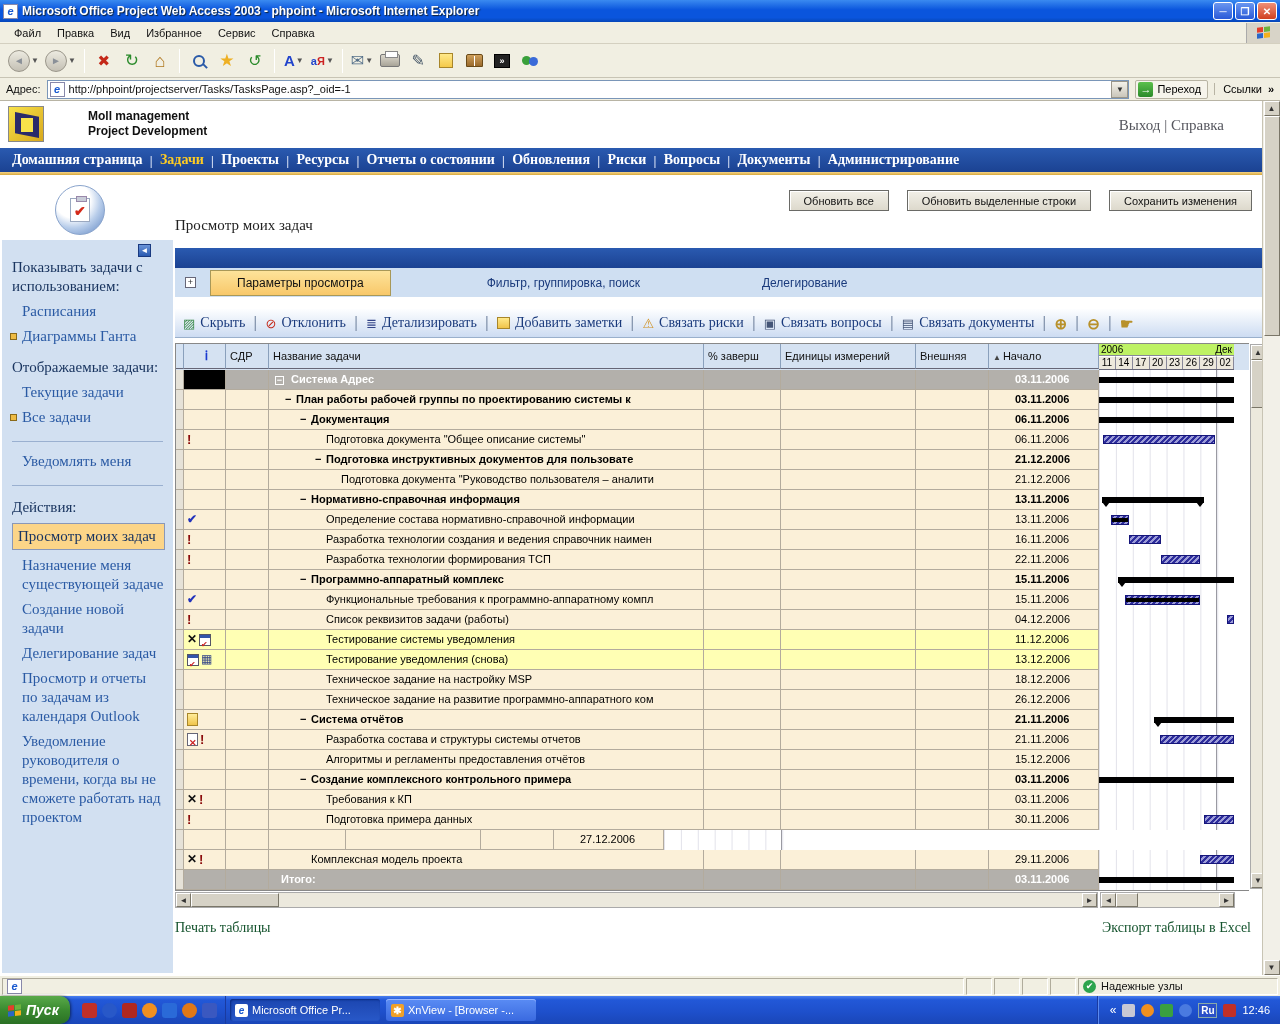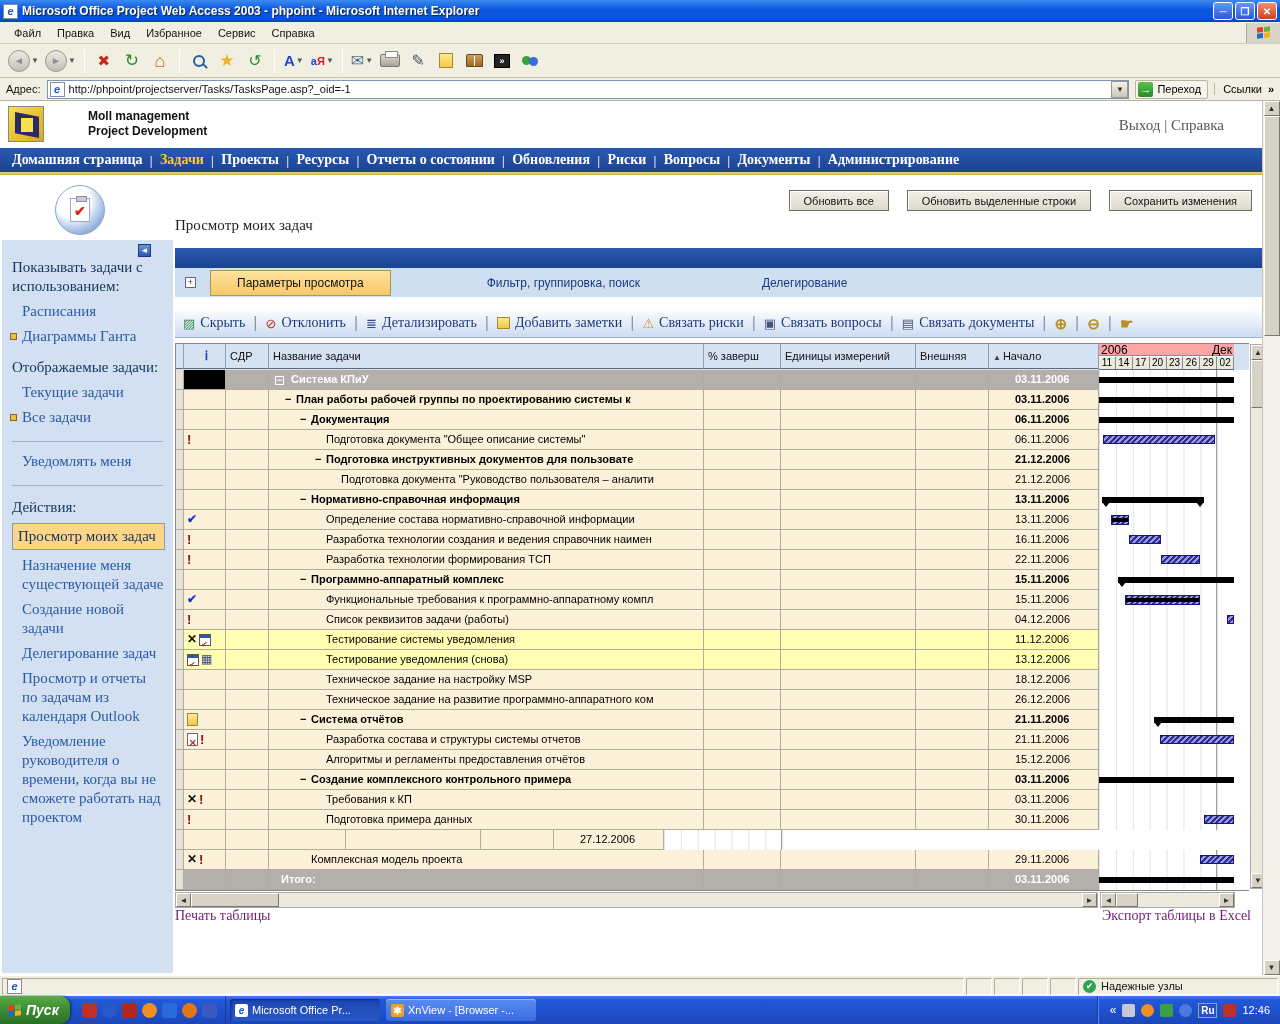--- a/index.html
+++ b/index.html
@@ -157,21 +157,21 @@
   .pfx { position:absolute; top:0; font-weight:bold; }
   .colbox { display:inline-block; width:9px; height:9px; border:1px solid #fff; color:#fff; font-size:9px; line-height:7px; text-align:center; margin-right:4px; }
 
   
   #ghead { display:flex; background:#d5e2f2; }
   .hcell { border-right:1px solid #8aa0bc; border-bottom:1px solid #667; height:25px; font-size:11px; color:#111;
     line-height:24px; padding-left:4px; white-space:nowrap; overflow:hidden; background:#d5e2f2; }
   .info-glyph { color:#1a3ad0; font-weight:bold; font-family:"Liberation Serif",serif; font-size:13px; }
   .sort-tri { font-size:8px; color:#444; margin-right:2px; }
   #gantt-head { width:135px; border-bottom:1px solid #667; background:#d5e2f2; }
-  #gantt-year { height:12px; font-size:12px; line-height:12px; border-bottom:1px solid #889; display:flex; justify-content:space-between; padding:0 2px; background:#fca5a5; }
+  #gantt-year { height:12px; font-size:10px; line-height:12px; border-bottom:1px solid #889; display:flex; justify-content:space-between; padding:0 2px; background:#bef264; }
   #gantt-ticks { height:13px; display:flex; background:#ece8dc; }
   #gantt-ticks span { width:16.9px; flex:none; font-size:10px; line-height:12px; text-align:center; border-right:1px solid #889; border-top:1px solid #fff; }
 
   
   .bar { position:absolute; }
   .bar-sum { height:6px; top:7px; background:#000; }
   .tri { position:absolute; top:12px; width:0; height:0; border:4px solid transparent; border-top:5px solid #000; }
   .bar-task { height:9px; top:5px; border:1px solid #15157a;
     background:repeating-linear-gradient(135deg,#2d2d9c 0 2px,#9c9cd8 2px 4px); }
   .bar-prog { height:10px; top:5px; border:1px solid #15157a; position:absolute;
@@ -197,22 +197,22 @@
   .sb-thumb-v { width:14px; height:48px; background:#d6d2c6; border:1px solid; border-color:#fff #7a7668 #7a7668 #fff; flex:none; }
   .sb-fill { flex:1; }
 
   
   #hscrolls { display:flex; margin-top:1px; }
   .hscroll { height:16px; background:#ece9dd; border:1px solid #aaa; display:flex; }
   .sb-btn-h { width:15px; height:14px; background:#d6d2c6; border:1px solid; border-color:#fff #7a7668 #7a7668 #fff; font-size:8px; color:#333;
     display:flex; align-items:center; justify-content:center; flex:none; }
   .sb-thumb-h { height:14px; background:#d6d2c6; border:1px solid; border-color:#fff #7a7668 #7a7668 #fff; flex:none; }
 
-  #footer-links { display:flex; justify-content:space-between; width:1076px;
-    font-family:"Liberation Serif",serif; font-size:14px; color:#701a75; }
+  #footer-links { display:flex; justify-content:space-between; margin-top:12px; width:1076px;
+    font-family:"Liberation Serif",serif; font-size:14px; color:#14532d; }
 
   
   #pagescroll { position:absolute; left:1262px; top:101px; width:18px; height:874px; background:#f2f0e8; border-left:1px solid #c8c4b4; display:flex; flex-direction:column; align-items:center; }
   #pagescroll .sb-btn { width:16px; }
   #pagescroll .thumb { width:16px; height:220px; background:#d6d2c6; border:1px solid; border-color:#fff #7a7668 #7a7668 #fff; }
 
   
   #statusbar { position:absolute; left:0; top:975px; width:1280px; height:21px; background:#f1efe2; border-top:1px solid #fff; display:flex; align-items:center; padding:0 2px; gap:2px; }
   .st-seg { height:17px; border:1px solid; border-color:#b0ac9c #fff #fff #b0ac9c; display:flex; align-items:center; padding:0 4px; }
   .st-main { flex:1; }
@@ -525,21 +525,21 @@
             <span>29</span>
             <span>02</span>
           </div>
         </div>
       </div>
     <div id="gbody">
         <div class="trow sum">
           <span class="cell c-gutter"></span>
           <span class="cell c-info cell-black"></span>
           <span class="cell c-sdr"></span>
-          <span class="cell c-name bold" style="padding-left: 22px;"><span class="pfx" style="left: 6px;"><span class="colbox">−</span></span><span>Система КПиУ</span></span>
+          <span class="cell c-name bold" style="padding-left: 22px;"><span class="pfx" style="left: 6px;"><span class="colbox">−</span></span><span>Система Адрес</span></span>
           <span class="cell c-pct"></span>
           <span class="cell c-units"></span>
           <span class="cell c-ext"></span>
           <span class="cell c-start bold">03.11.2006</span>
           <span class="cell c-gantt">
             <span class="bar bar-sum" style="left: 0px; width: 135px;"></span>
           </span>
         </div>
         <div class="trow">
           <span class="cell c-gutter"></span>

